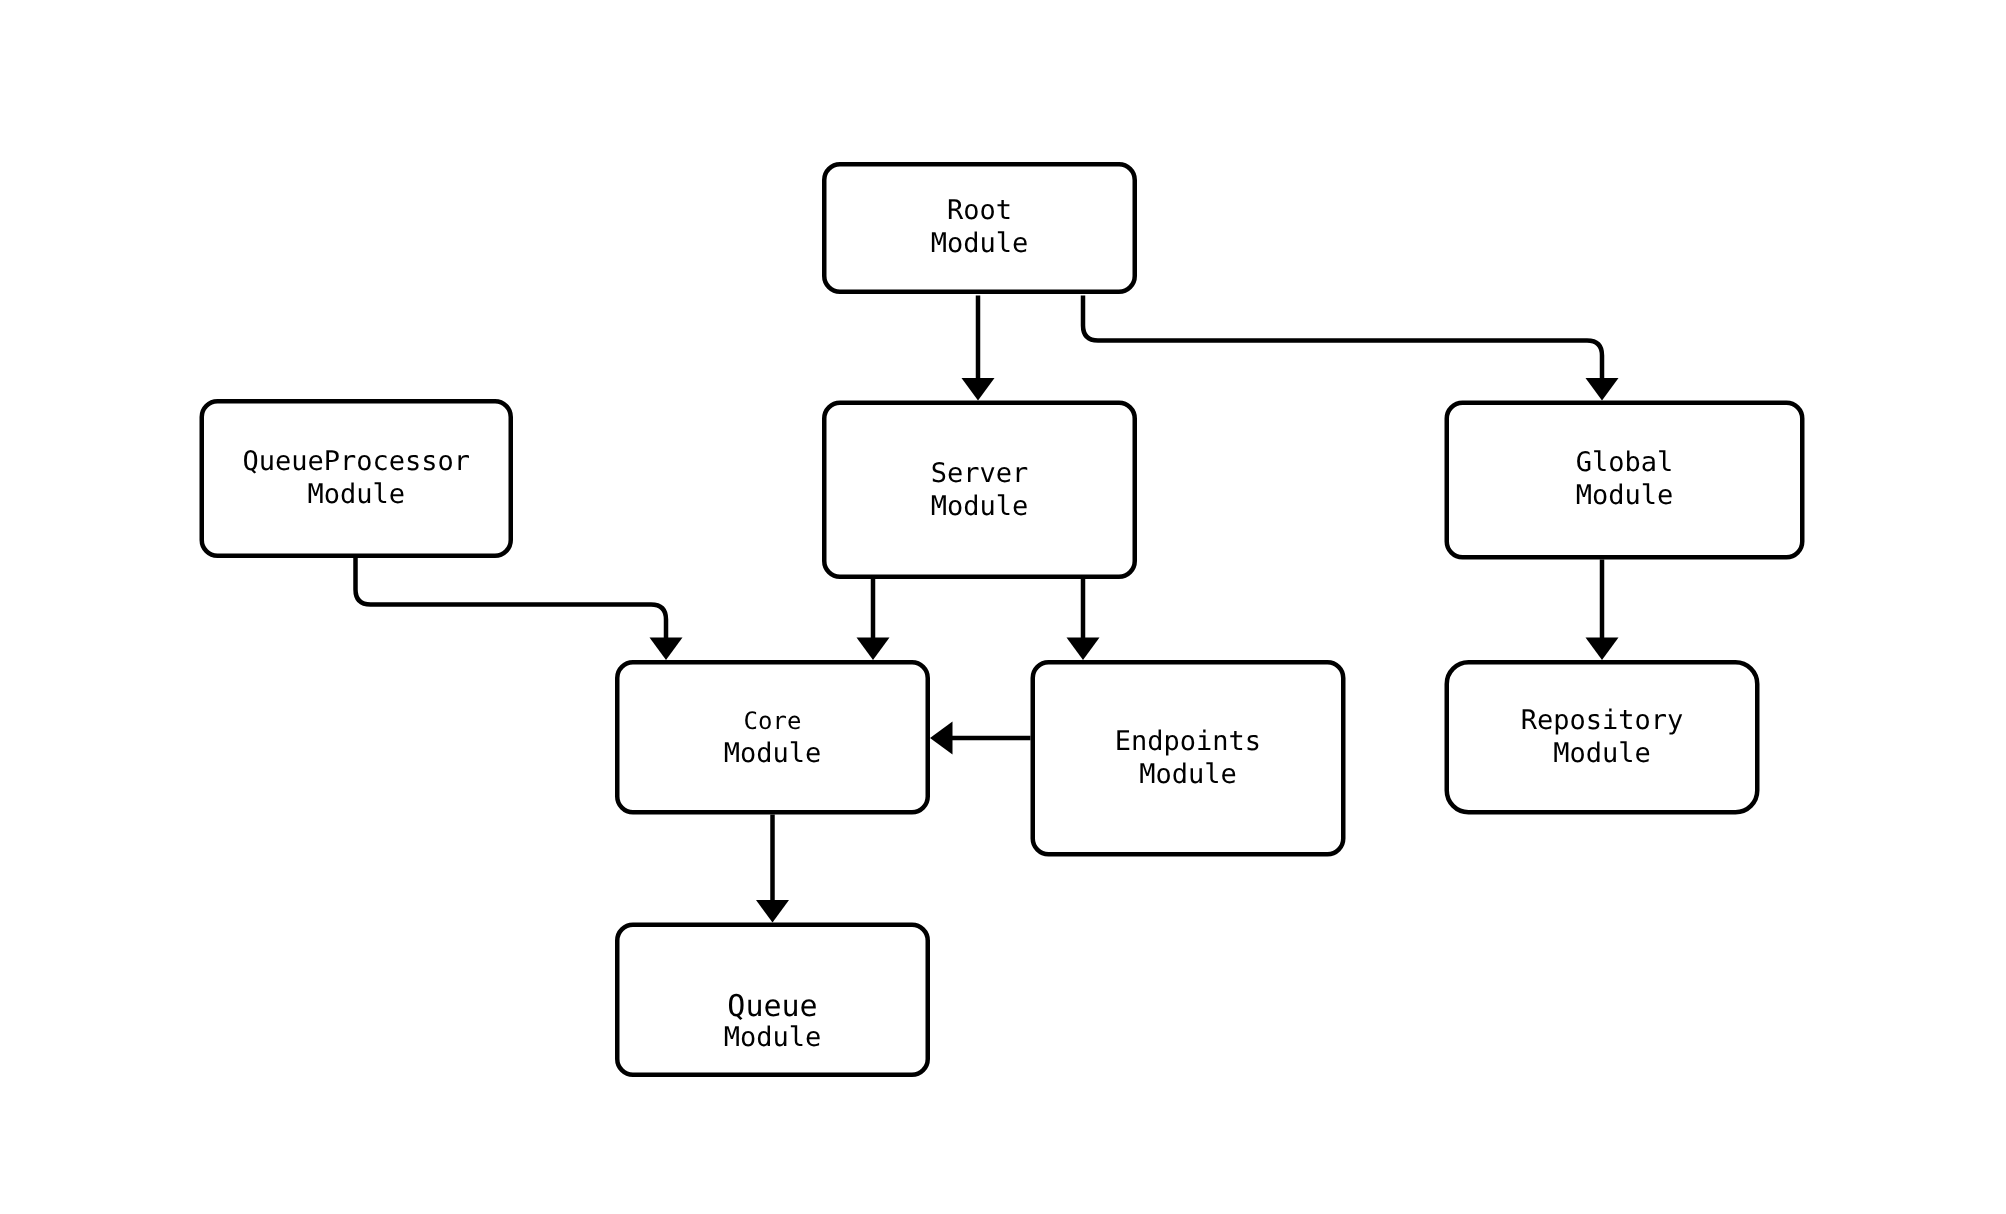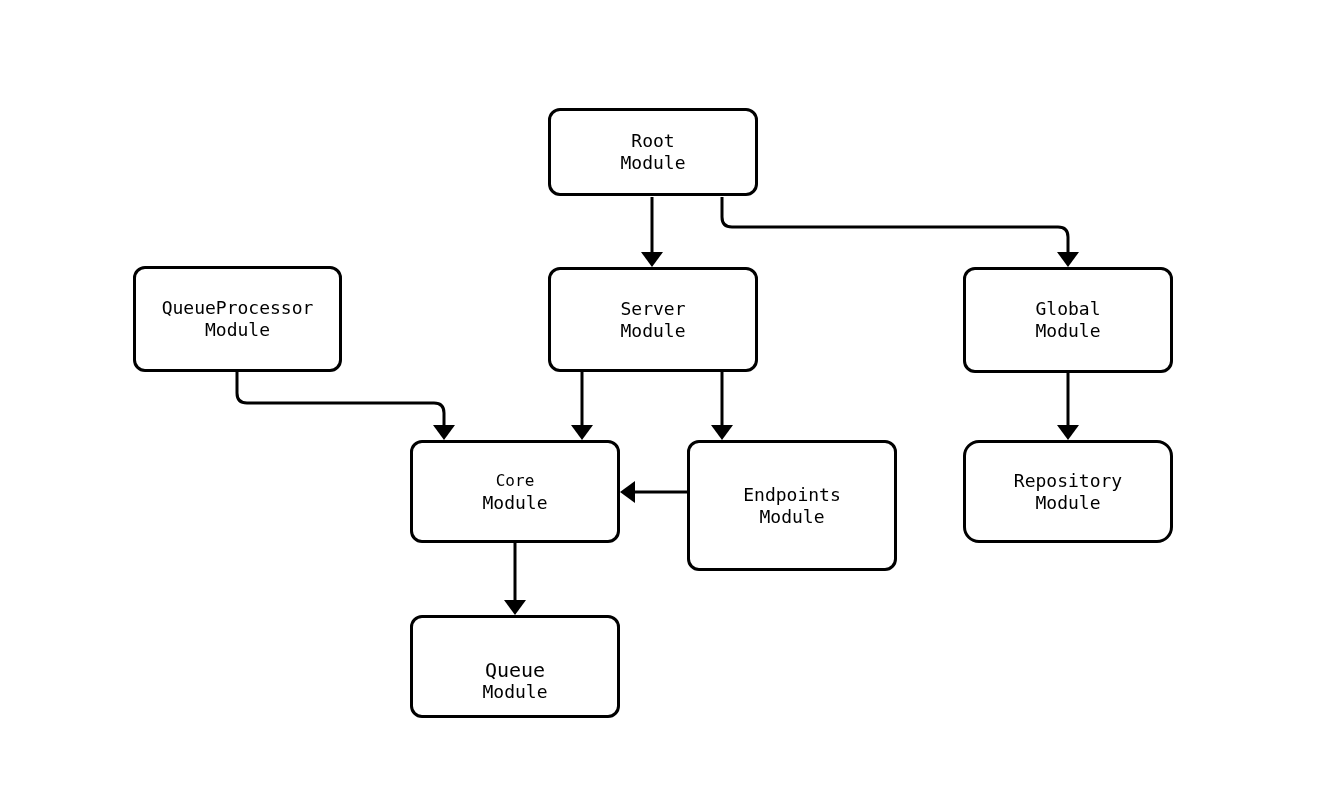--- a/index.html
+++ b/index.html
@@ -69,25 +69,25 @@
     </svg>
   <div id="node-layer">
       <div class="node" style="left: 548px; top: 94px; width: 210px; height: 88px; border-width: 3px; border-color: rgb(0, 0, 0); background: rgb(255, 255, 255); border-radius: 12px; margin-top: 14px;">
         <div class="node-label" style="font-size: 18px;">Root</div>
         <div class="node-label" style="font-size: 18px;">Module</div>
       </div>
       <div class="node" style="left: 133px; top: 266px; width: 209px; height: 106px; border-width: 3px; border-color: rgb(0, 0, 0); background: rgb(255, 255, 255); border-radius: 12px;">
         <div class="node-label" style="font-size: 18px;">QueueProcessor</div>
         <div class="node-label" style="font-size: 18px;">Module</div>
       </div>
-      <div class="node" style="left: 548px; top: 267px; width: 210px; height: 105px; border-width: 3px; border-color: rgb(0, 0, 0); background: rgb(255, 255, 255); border-radius: 12px;">
+      <div class="node" style="left: 548px; top: 267px; width: 210px; height: 119px; border-width: 3px; border-color: rgb(0, 0, 0); background: rgb(255, 255, 255); border-radius: 12px;">
         <div class="node-label" style="font-size: 18px;">Server</div>
         <div class="node-label" style="font-size: 18px;">Module</div>
       </div>
-      <div class="node" style="left: 963px; top: 267px; width: 210px; height: 106px; border-width: 3px; border-color: rgb(0, 0, 0); background: rgb(255, 255, 255); border-radius: 12px;">
+      <div class="node" style="left: 963px; top: 267px; width: 240px; height: 106px; border-width: 3px; border-color: rgb(0, 0, 0); background: rgb(255, 255, 255); border-radius: 12px;">
         <div class="node-label" style="font-size: 18px;">Global</div>
         <div class="node-label" style="font-size: 18px;">Module</div>
       </div>
       <div class="node" style="left: 410px; top: 440px; width: 210px; height: 103px; border-width: 3px; border-color: rgb(0, 0, 0); background: rgb(255, 255, 255); border-radius: 12px;">
         <div class="node-label" style="font-size: 16px;">Core</div>
         <div class="node-label" style="font-size: 18px;">Module</div>
       </div>
       <div class="node" style="left: 687px; top: 440px; width: 210px; height: 131px; border-width: 3px; border-color: rgb(0, 0, 0); background: rgb(255, 255, 255); border-radius: 12px;">
         <div class="node-label" style="font-size: 18px;">Endpoints</div>
         <div class="node-label" style="font-size: 18px;">Module</div>

